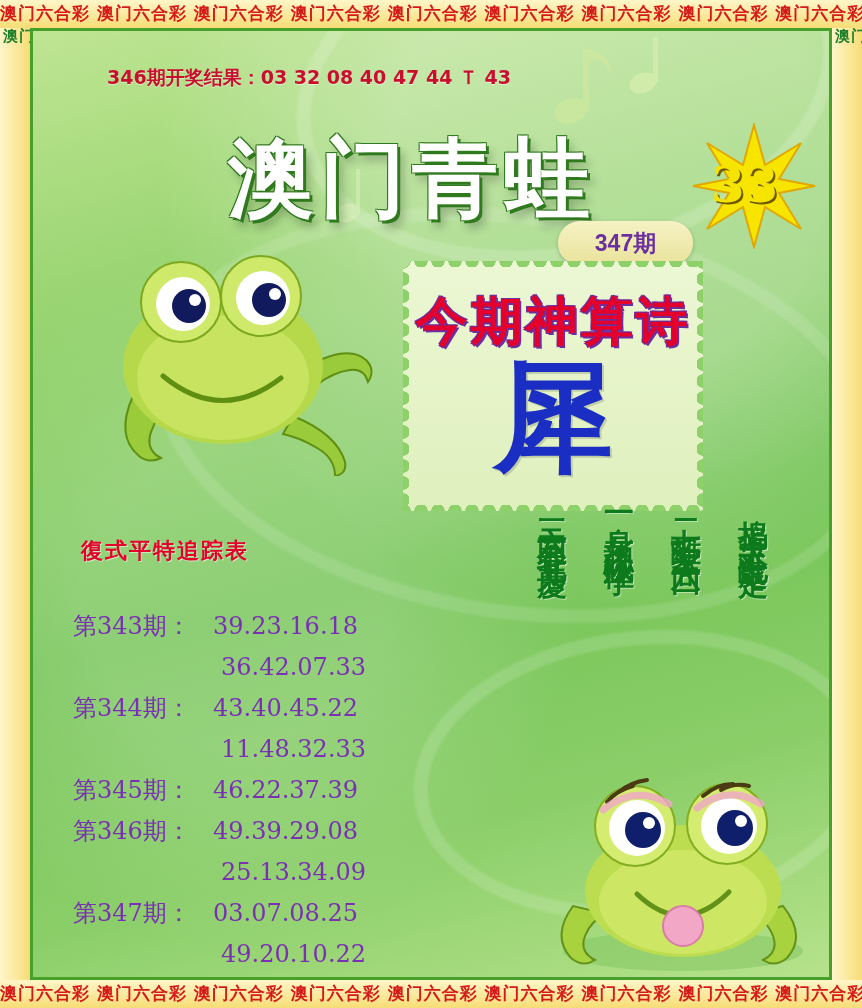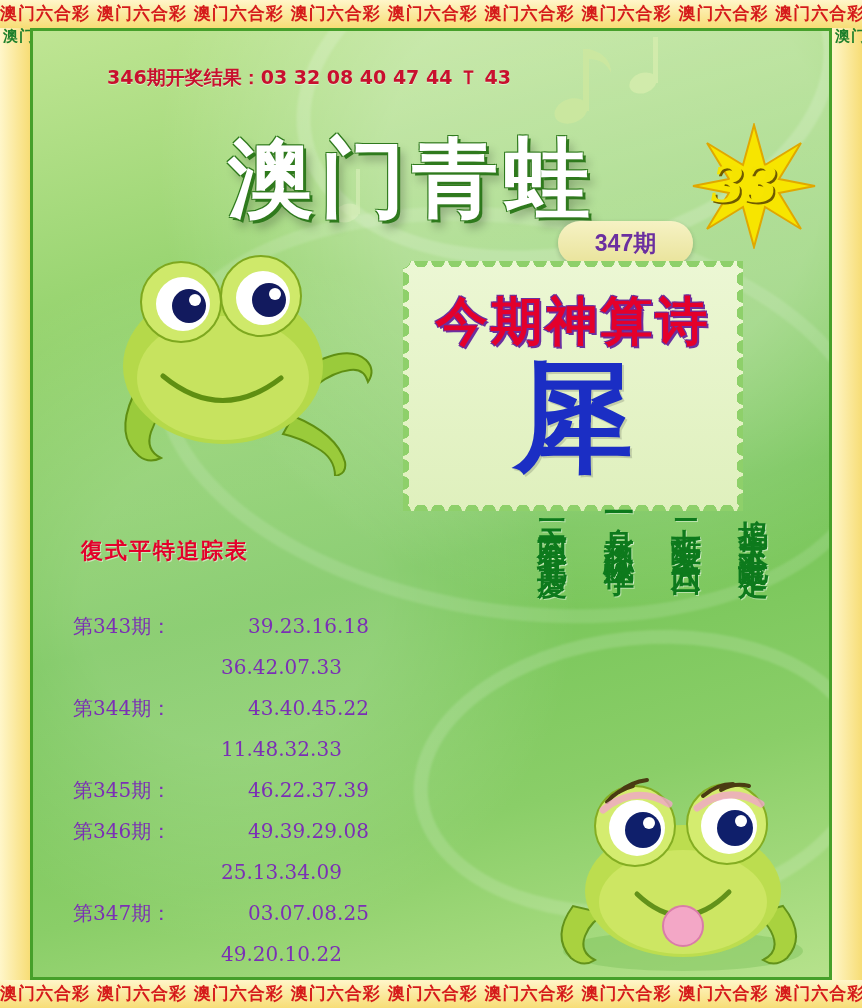--- a/index.html
+++ b/index.html
@@ -119,21 +119,20 @@
     position: absolute;
     left: 658px; top: 92px;
     width: 126px; height: 126px;
   }
   .star-num {
     position: absolute;
     left: 678px; top: 126px;
     font-size: 48px;
     font-weight: bold;
     color: #f5e400;
-    font-style: italic;
     text-shadow: 2px 2px 0 #6f5a00;
     font-family: "DejaVu Serif", serif;
   }
   .issue-badge {
     position: absolute;
     left: 525px; top: 190px;
     width: 135px; height: 44px;
     background: linear-gradient(180deg,#f6f2c4,#e9e39a);
     border-radius: 22px;
     box-shadow: 0 2px 5px rgba(0,0,0,.2);
@@ -146,21 +145,21 @@
   }
 
   
   .frog-left { position: absolute; left: 60px; top: 215px; }
   .frog-right { position: absolute; left: 500px; top: 735px; }
 
   
   .stamp {
     position: absolute;
     left: 370px; top: 230px;
-    width: 340px; height: 250px;
+    width: 300px; height: 250px;
     background: #e9f5cf;
     background: linear-gradient(180deg,#ecf7d4,#dff0bd);
     box-shadow: 0 2px 6px rgba(0,0,0,.18);
     -webkit-mask-image:
       radial-gradient(circle 7px at 0 0, transparent 98%, #000 100%);
   }
   .stamp::before, .stamp::after {
     content: "";
     position: absolute;
     left: -6px; right: -6px; height: 12px;
@@ -238,25 +237,24 @@
   .track-list {
     position: absolute;
     left: 40px; top: 575px;
     width: 320px;
     color: #7b2fb5;
     font-family: "DejaVu Serif", serif;
   }
   .track-row {
     display: flex;
     align-items: baseline;
-    font-size: 20px;
+    font-size: 24px;
     line-height: 41px;
     color: #7b2fb5;
     white-space: nowrap;
-    gap: 35px;
   }
   .track-label { min-width: 140px; }
   .track-nums { letter-spacing: 0px; }
   .track-row.cont { padding-left: 148px; }
 
   
   .note { position: absolute; color: #cfe89f; opacity: .85; }
 </style>
 </head>
 <body>

